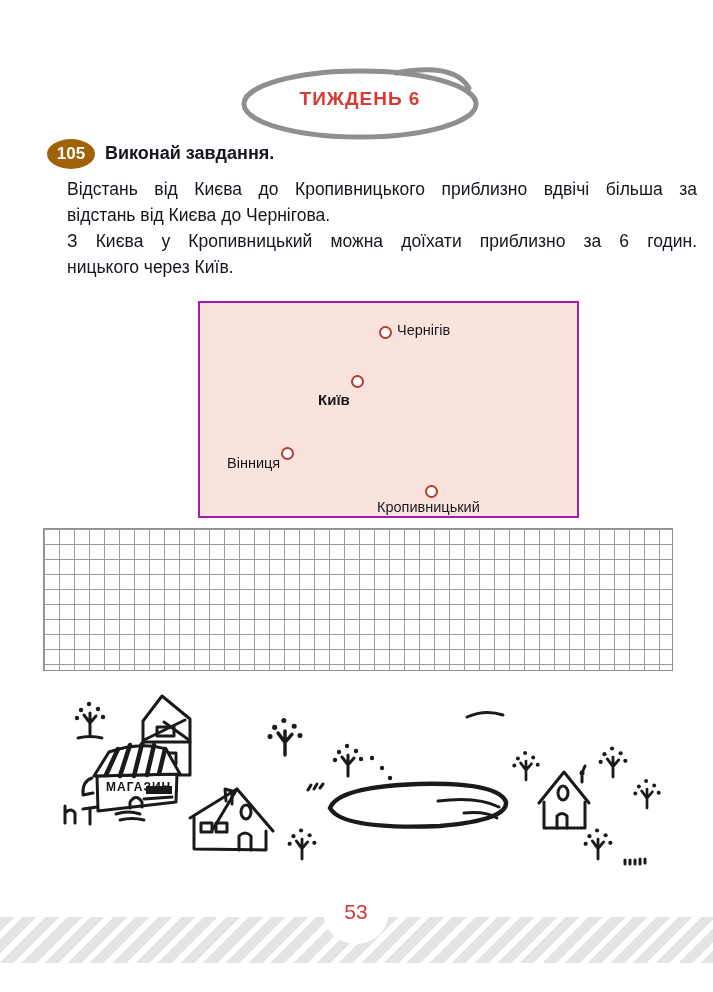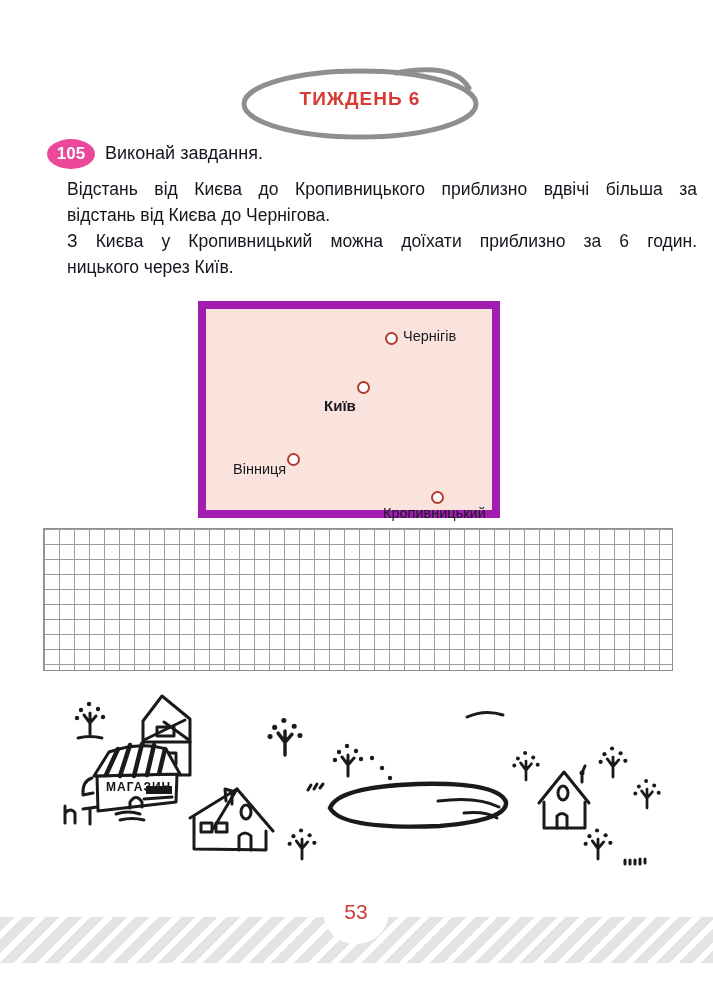--- a/index.html
+++ b/index.html
@@ -14,39 +14,39 @@
   
   .week-oval{position:absolute;left:236px;top:62px;width:248px;height:80px;}
   .week-title{
     position:absolute;left:236px;top:88px;width:248px;
     text-align:center;font-size:19px;font-weight:700;letter-spacing:1px;
     color:#d93a33;
   }
   
   .task-badge{
     position:absolute;left:47px;top:139px;width:48px;height:30px;
-    background:#ec4899;border-radius:50%;
+    background:#a16207;border-radius:50%;
     color:#ffffff;font-size:17px;font-weight:700;
     display:flex;align-items:center;justify-content:center;
   }
   .task-instruction{
     position:absolute;left:105px;top:143px;
-    font-size:18px;font-weight:400;color:#15151e;
+    font-size:18px;font-weight:700;color:#15151e;
   }
   
   .task-text{position:absolute;left:43px;top:176px;width:630px;}
   .line{
     width:630px;height:26px;font-size:17.5px;line-height:26px;
     color:#15151e;white-space:nowrap;margin-left:24px;
   }
   .line.just{white-space:normal;text-align:justify;text-align-last:justify;}
   
   .map{
-    position:absolute;left:198px;top:301px;width:302px;height:217px;
-    background:#fbe3dd;border:8px solid #a21caf;box-sizing:border-box;
+    position:absolute;left:198px;top:301px;width:381px;height:217px;
+    background:#fbe3dd;border:2px solid #a21caf;box-sizing:border-box;
   }
   .marker{
     position:absolute;width:9px;height:9px;border-radius:50%;
     background:#ffffff;border:2px solid #b43a31;box-sizing:content-box;
   }
   .city-label{position:absolute;font-size:14.5px;color:#18181f;white-space:nowrap;}
   .city-label.bold{font-weight:700;font-size:15px;margin-top:7px;}
   
   .grid{
     position:absolute;left:43px;top:528px;width:630px;height:143px;

